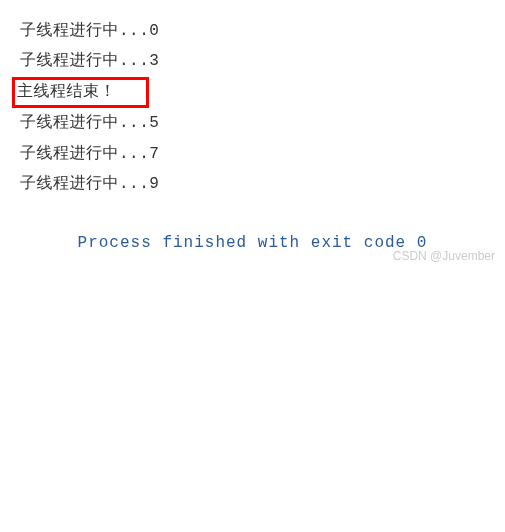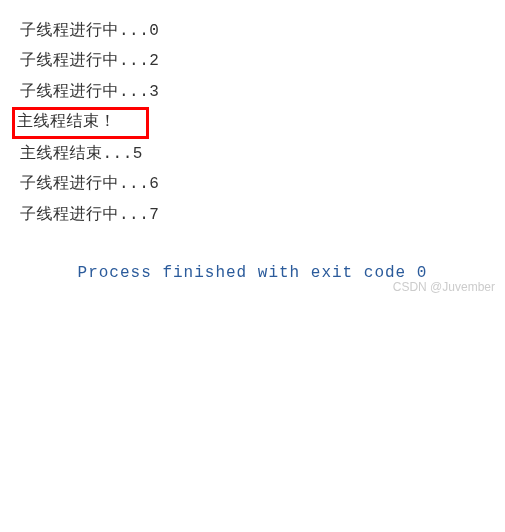--- a/index.html
+++ b/index.html
@@ -44,22 +44,21 @@
       font-size: 12px;
       color: #ccc;
       text-align: right;
     }
   </style>
 </head>
 <body>
 
 <div id="output">
     <div class="line">子线程进行中...0</div>
-    <div class="line">子线程进行中...2</div>
     <div class="line">子线程进行中...3</div>
     <div class="line"><span class="highlighted-wrap">主线程结束！</span></div>
-    <div class="line">主线程结束...5</div>
-    <div class="line">子线程进行中...6</div>
+    <div class="line">子线程进行中...5</div>
     <div class="line">子线程进行中...7</div>
+    <div class="line">子线程进行中...9</div>
   </div>
 <div class="spacer"></div>
 <div class="final-line">Process finished with exit code 0</div>
 <div class="watermark">CSDN @Juvember</div>
 
 </body></html>

